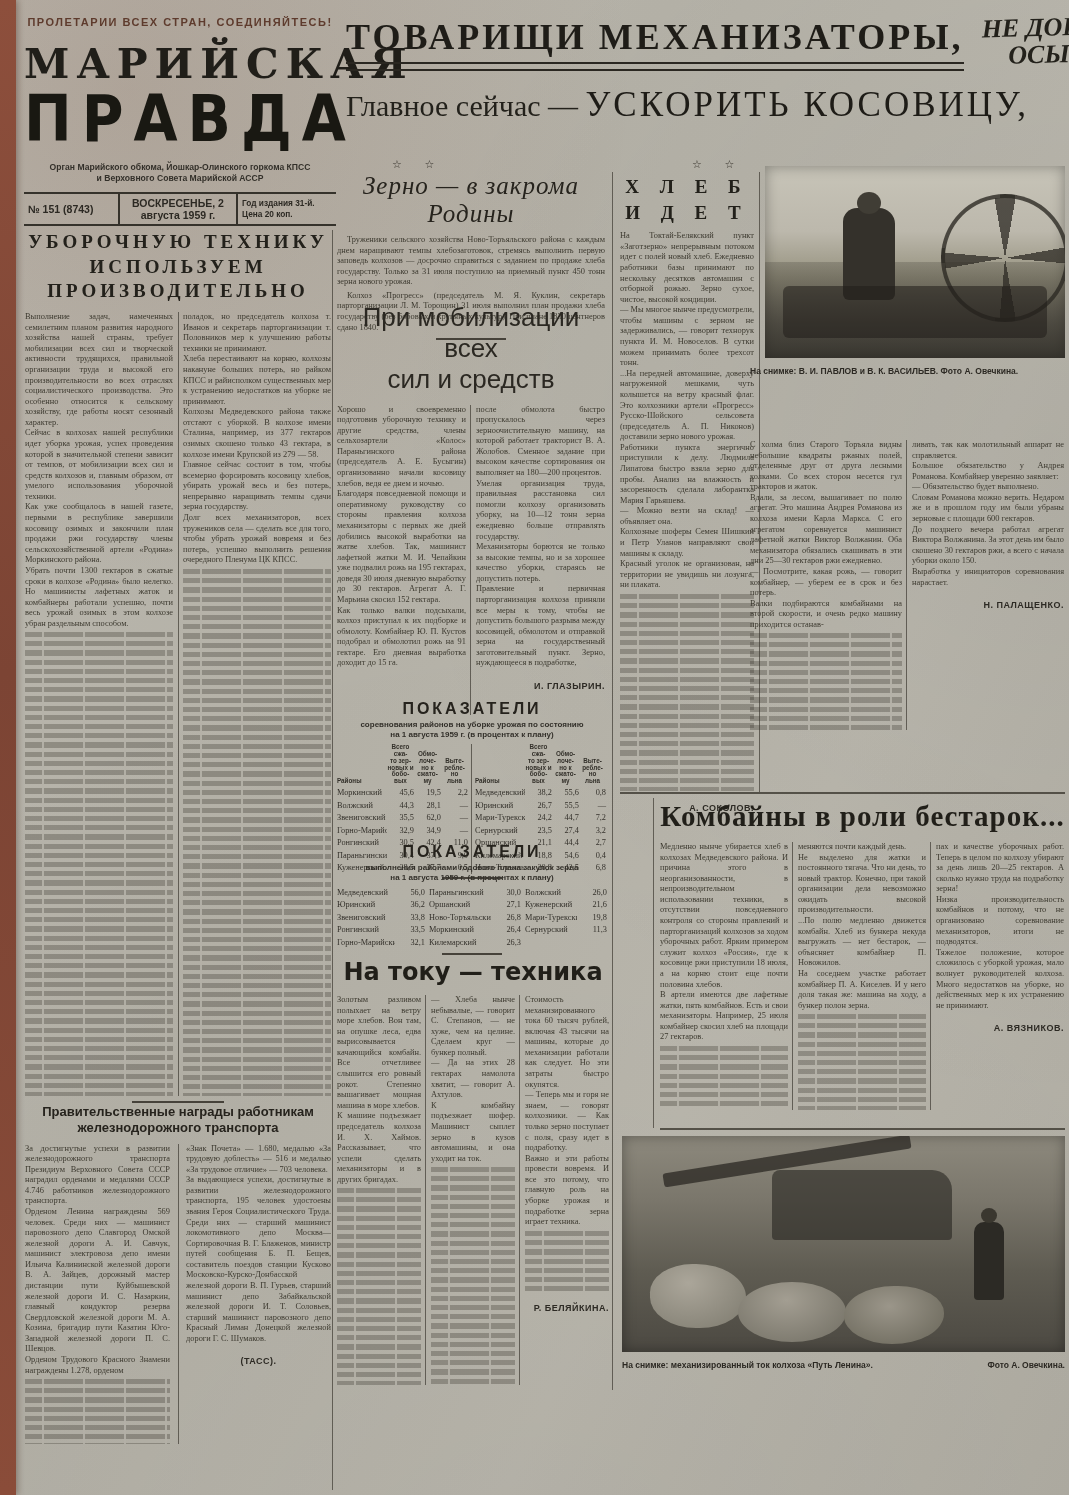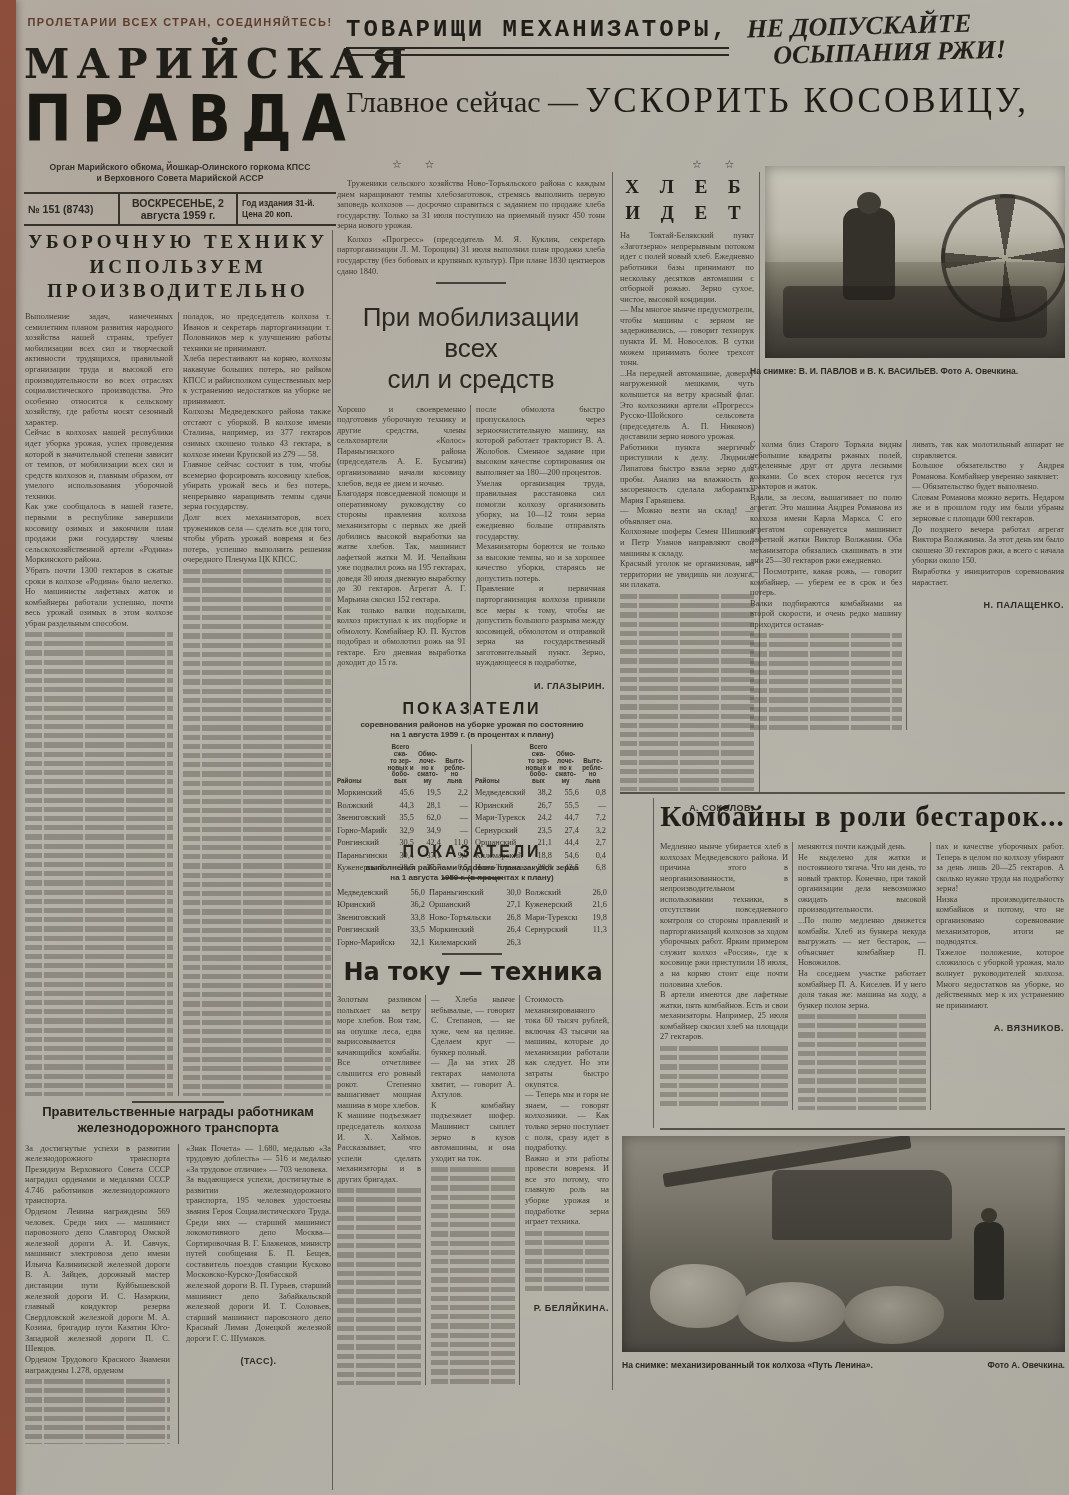--- a/index.html
+++ b/index.html
@@ -30,21 +30,21 @@
   .mast-title1{font-family:"DejaVu Serif",serif;font-weight:bold;font-size:41px;
     letter-spacing:7px;color:#201e19;text-align:center;line-height:1.0;}
   .mast-title2{font-family:"DejaVu Sans",sans-serif;font-weight:bold;font-size:57px;
     letter-spacing:10px;color:#191812;text-align:center;line-height:1.0;transform:scaleY(1.12);transform-origin:top;}
   .organ{font-family:"Liberation Sans",sans-serif;font-weight:bold;font-size:8.6px;
     color:#33302a;text-align:center;line-height:1.3;}
   .infobar{display:flex;align-items:stretch;border-top:2px solid #35322b;border-bottom:2px solid #35322b;}
   .infocell{font-family:"Liberation Sans",sans-serif;font-weight:bold;color:#2c2923;
     display:flex;flex-direction:column;justify-content:center;padding:3px 4px;}
   
-  .ban1{font-family:Liberation Mono, monospace;font-weight:bold;font-size:24px;
+  .ban1{font-family:Liberation Serif, serif;font-weight:bold;font-size:36px;
     letter-spacing:3px;color:#1f1d18;white-space:nowrap;}
   .ban1-rule{height:5px;border-top:2px solid #2a2721;border-bottom:2px solid #2a2721;margin-top:4px;}
   .ban1b{font-family:"Liberation Serif",serif;font-style:italic;font-weight:bold;
     font-size:26px;color:#23211b;line-height:1.05;transform:rotate(-1.5deg);white-space:nowrap;}
   .ban2a{font-size:30px;color:#23211b;}
   .ban2b{font-family:"Liberation Serif",serif;font-size:35px;letter-spacing:3px;color:#1e1c17;}
   .ban3{font-weight:bold;font-size:26px;color:#22201a;word-spacing:7px;}
   .stars{font-size:11px;color:#3a362f;letter-spacing:10px;}
   
   .h-uborka{font-weight:bold;font-size:19px;letter-spacing:4px;text-align:center;
@@ -175,20 +175,21 @@
       <div class="vr" style="left:153px;top:0;height:300px;"></div>
       <div class="col" style="width:148px;height:300px;margin-left:10px;">
         <div class="body-text pre">«Знак Почета» — 1.680, медалью «За трудовую доблесть» — 516 и медалью «За трудовое отличие» — 703 человека.
    За выдающиеся успехи, достигнутые в развитии железнодорожного транспорта, 195 человек удостоены звания Героя Социалистического Труда. Среди них — старший машинист локомотивного депо Москва—Сортировочная В. Г. Блаженов, министр путей сообщения Б. П. Бещев, составитель поездов станции Кусково Московско-Курско-Донбасской железной дороги В. П. Гурьев, старший машинист депо Забайкальской железной дороги И. Т. Соловьев, старший машинист паровозного депо Красный Лиман Донецкой железной дороги Г. С. Шумаков.</div>
         <div class="sig" style="text-align:center;">(ТАСС).</div>
       </div>
     </div>
   </div>
 
   <div class="abs" style="left:337px;top:172px;width:268px;">
+    <div class="h-zerno">Зерно — в закрома Родины</div>
     <div class="body-text" style="margin-top:7px;text-indent:10px;">Труженики сельского хозяйства Ново-Торъяльского района с каждым днем наращивают темпы хлебозаготовок, стремясь выполнить первую заповедь колхозов — досрочно справиться с заданием по продаже хлеба государству. Только за 31 июля поступило на приемный пункт 450 тонн зерна нового урожая.</div>
     <div class="body-text" style="margin-top:3px;text-indent:10px;">Колхоз «Прогресс» (председатель М. Я. Куклин, секретарь парторганизации Л. М. Торощин) 31 июля выполнил план продажи хлеба государству (без бобовых и крупяных культур). При плане 1830 центнеров сдано 1840.</div>
     <div class="shortrule" style="width:70px;"></div>
   </div>
 
   <div class="abs" style="left:337px;top:302px;width:268px;">
     <div class="h-mobil">
       <div>При мобилизации всех</div>
       <div>сил и средств</div>
     </div>

